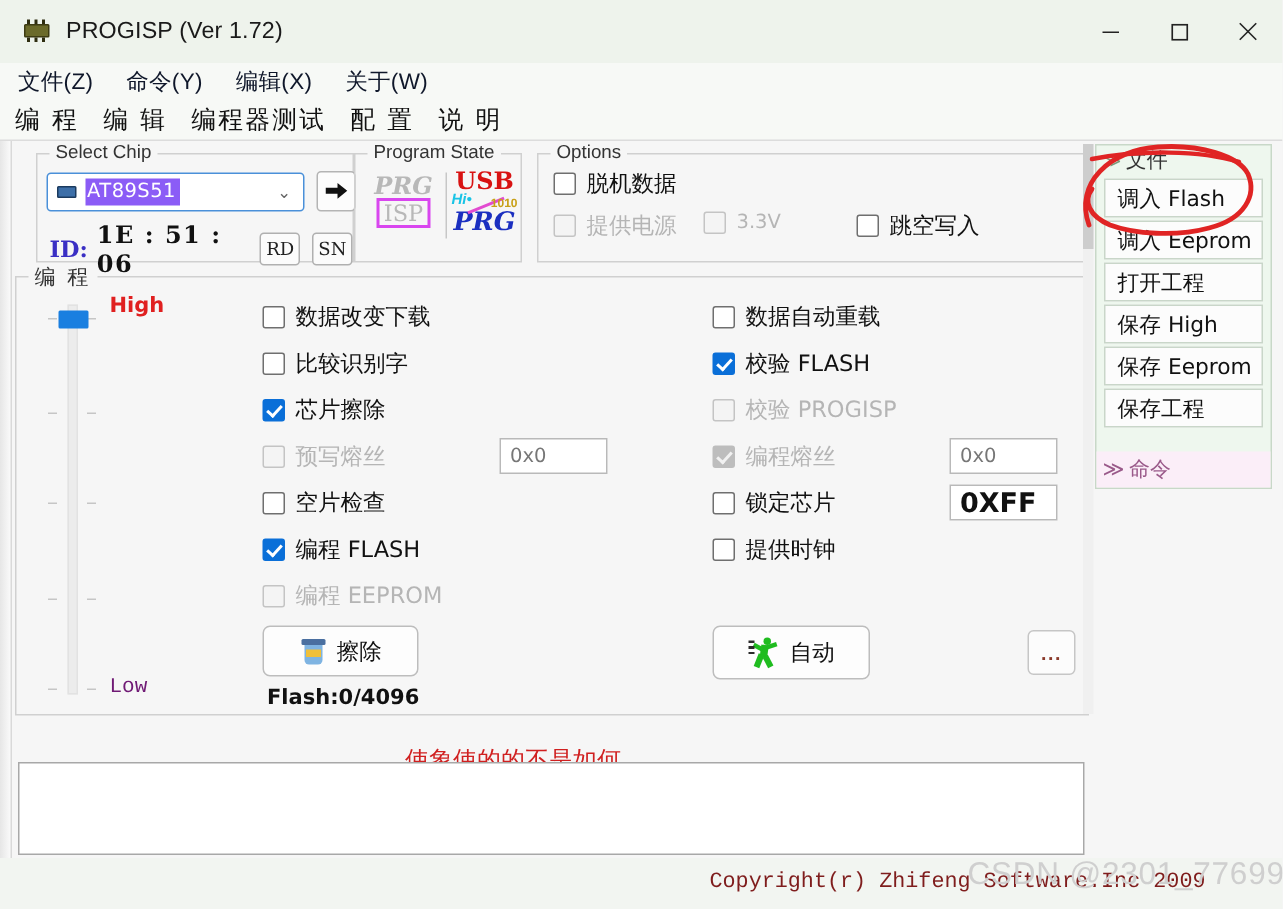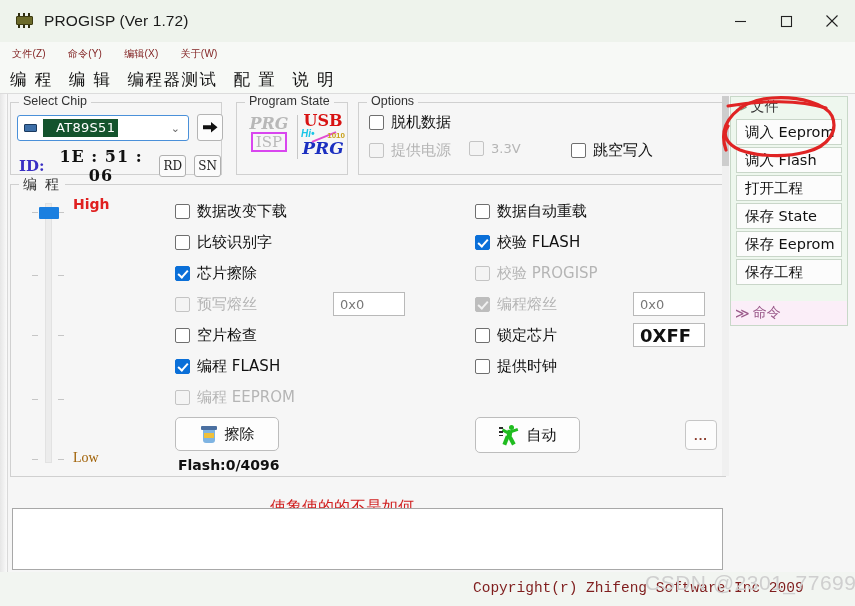--- a/index.html
+++ b/index.html
@@ -43,21 +43,21 @@
   }
   .winbtn svg { display: block; }
 
   
   .menubar {
     position: absolute; left: 0; top: 42px; width: 855px; height: 24px;
     display: flex; align-items: center; background: #f7f9f6;
     padding-left: 12px;
   }
   .menuitem {
-    font-size: 10px; color: #7f1d1d; margin-right: 22px; letter-spacing: .2px;
+    font-size: 15px; color: #0f172a; margin-right: 22px; letter-spacing: .2px;
   }
 
   
   .tabstrip {
     position: absolute; left: 0; top: 66px; width: 855px; height: 28px;
     display: flex; align-items: center; background: #f7f9f6;
     padding-left: 10px; border-bottom: 1px solid #dcdcdc;
   }
   .tabitem {
     font-size: 16.5px; color: #111; margin-right: 16px; letter-spacing: 1.5px;
@@ -78,35 +78,35 @@
   }
 
   
   .gbox { position: absolute; border: 1px solid #d0d0d0; background: transparent; }
   .gbox > .gtitle {
     position: absolute; top: -9px; left: 8px; background: #f6f6f6;
     padding: 0 4px; font-size: 12.5px; color: #333;
   }
 
   
-  #selectchip { left: 10px; top: 8px; width: 212px; height: 73px; text-align: center; }
+  #selectchip { left: 24px; top: 8px; width: 212px; height: 73px; }
   .combo {
     position: absolute; left: 6px; top: 12px; width: 172px; height: 26px;
     border: 1px solid #4a90d9; background: #fff; border-radius: 3px;
     display: flex; align-items: center;
   }
   .combo .cicon {
     width: 18px; height: 12px; margin-left: 4px; margin-right: 3px; position: relative;
   }
   .combo .cicon .chip2 {
     position: absolute; left: 2px; top: 2px; width: 13px; height: 8px;
     background: #3d6fa8; border: 1px solid #1b3a5e; border-radius: 1px;
   }
   .combo .sel {
-    background: #14532d; color: #fff; font-size: 13px; padding: 1px 3px 2px 13px;
+    background: #8b5cf6; color: #fff; font-size: 13px; padding: 1px 3px 2px 1px;
     font-family: "DejaVu Sans", sans-serif; letter-spacing: .3px;
   }
   .combo .carat {
     margin-left: auto; margin-right: 8px; color: #666; font-size: 11px;
   }
   .arrowbtn {
     position: absolute; left: 186px; top: 11px; width: 26px; height: 27px;
     border: 1px solid #b4b4b4; background: #fcfcfc; border-radius: 3px;
     display: flex; align-items: center; justify-content: center;
   }
@@ -176,22 +176,22 @@
   .slider .tickrow i {
     position: absolute; width: 6px; height: 1px; background: #c6c6c6; display: block;
   }
   .slider .tickrow i.l { left: 1px; }
   .slider .tickrow i.r { right: 1px; }
   .hl-high {
     position: absolute; left: 62px; top: 11px; color: #e02020;
     font-size: 14px; font-weight: bold; font-family: "DejaVu Sans", sans-serif;
   }
   .hl-low {
-    position: absolute; left: 62px; top: 265px; color: #a16207;
-    font-size: 14px; font-family: Liberation Serif, serif;
+    position: absolute; left: 62px; top: 265px; color: #701a75;
+    font-size: 14px; font-family: Liberation Mono, monospace;
   }
 
   
   .cbrow { position: absolute; display: flex; align-items: center; }
   .cb {
     width: 15px; height: 15px; border: 1px solid #6f6f6f; background: #fff;
     border-radius: 2px; flex: none; position: relative;
   }
   .cb.checked { background: #0a6fd8; border-color: #0a6fd8; }
   .cb.checked::after {
@@ -546,30 +546,30 @@
   <div class="rp-scroll">
     <div class="th"></div>
   </div>
 
   <div class="rightpanel">
     <div class="rp-header">
       <span class="chev">≫</span>
       <span>文件</span>
     </div>
     <div class="rp-btn">
+      <span>调入 Flash</span>
+    </div>
+    <div class="rp-btn">
       <span>调入 Eeprom</span>
-    </div>
-    <div class="rp-btn">
-      <span>调入 Flash</span>
     </div>
     <div class="rp-btn">
       <span>打开工程</span>
     </div>
     <div class="rp-btn">
-      <span>保存 State</span>
+      <span>保存 High</span>
     </div>
     <div class="rp-btn">
       <span>保存 Eeprom</span>
     </div>
     <div class="rp-btn">
       <span>保存工程</span>
     </div>
     <div class="rp-footer">
       <span class="chev2">≫</span>
       <span>命令</span>

